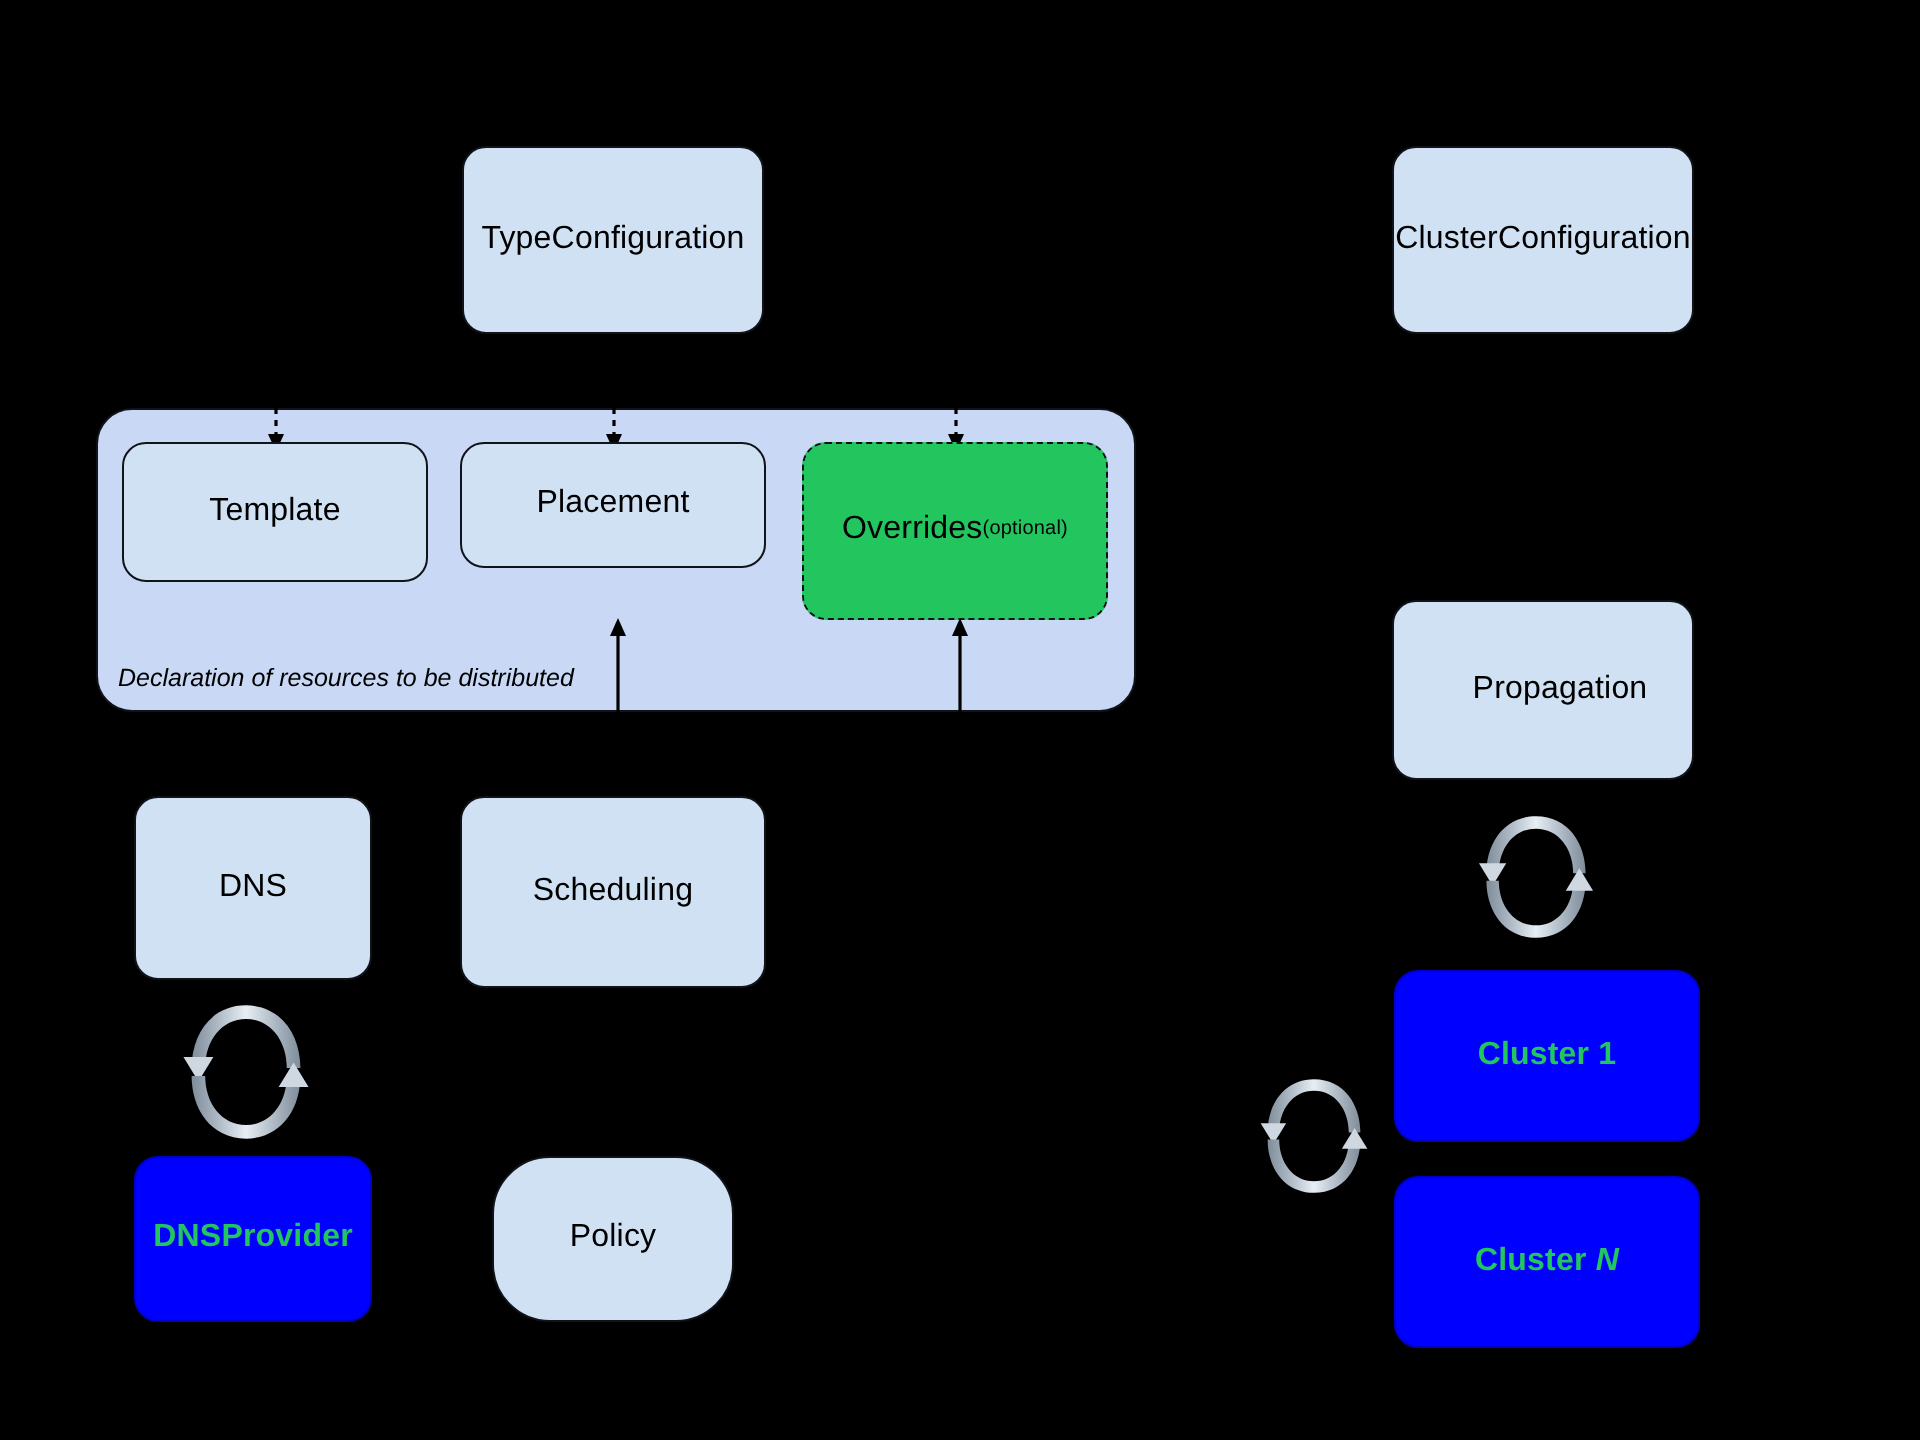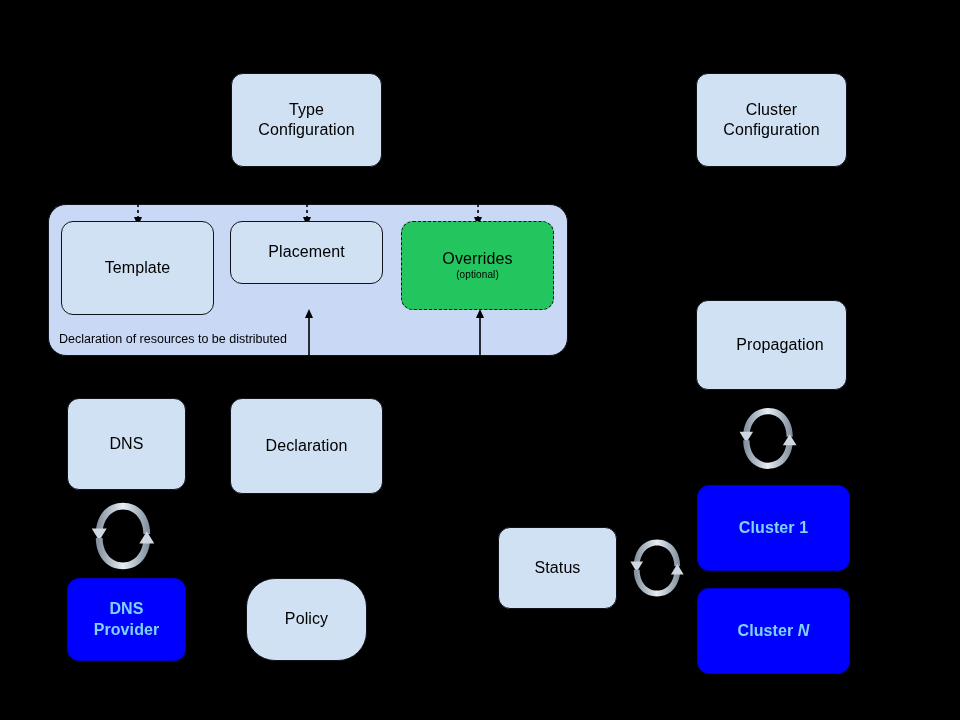--- a/index.html
+++ b/index.html
@@ -14,40 +14,40 @@
     background: #000000;
     overflow: hidden;
     font-family: "Liberation Sans", sans-serif;
   }
 
   
   .node {
     position: absolute;
     box-sizing: border-box;
     display: flex;
-    flex-direction: column;
+    flex-direction: row;
     align-items: center;
     justify-content: center;
     text-align: center;
     border-radius: 12px;
     background: #d0e1f4;
     border: 1px solid #11131a;
     color: #000000;
     font-size: 16px;
     line-height: 1.28;
     letter-spacing: 0.1px;
   }
   .node .ln { display: block; white-space: nowrap; }
   .node .sub { font-size: 10px; }
 
   
   .node.blue {
     background: #0000ff;
     border: 1px solid #0000c8;
-    color: #7dd3fc;
+    color: #22c55e;
     font-weight: bold;
   }
   .node.blue .ital { font-style: italic; }
 
   
   .node.dashdot {
     border: 1px dashed #11131a;
     border-style: dashed;
     background: #22c55e;
     border-radius: 12px;
@@ -68,20 +68,21 @@
     box-sizing: border-box;
     background: #c9d8f5;
     border-radius: 18px;
     border: 1px solid #11131a;
   }
   .group-caption {
     position: absolute;
     font-size: 12.5px;
     color: #000000;
     white-space: nowrap;
+    font-style: italic;
   }
 
   
   .conn { position: absolute; overflow: visible; }
   .conn line, .conn path { stroke: #000000; stroke-width: 1.6px; fill: none; }
   .conn .dash { stroke-dasharray: 3 3; }
   .conn polygon { fill: #000000; }
 
   
   .sync { position: absolute; }
@@ -113,21 +114,21 @@
   <svg class="conn" style="left:299px; top:204px; width:16px; height:24px;">
     <line class="dash" x1="8" y1="0" x2="8" y2="15"></line>
     <polygon points="8,22 4,13 12,13"></polygon>
   </svg>
 
   <svg class="conn" style="left:470px; top:204px; width:16px; height:24px;">
     <line class="dash" x1="8" y1="0" x2="8" y2="15"></line>
     <polygon points="8,22 4,13 12,13"></polygon>
   </svg>
 
-  <div class="node" style="left:61px; top:221px; width:153px; height:94px;">
+  <div class="node" style="left:61px; top:221px; width:153px; height:70px;">
     <span class="ln">Template</span>
   </div>
 
   <div class="node" style="left:230px; top:221px; width:153px; height:63px;">
     <span class="ln">Placement</span>
   </div>
 
   <div class="node dashdot" style="left:401px; top:221px; width:153px; height:89px;">
     <span class="ln">Overrides</span>
     <span class="ln sub">(optional)</span>
@@ -167,30 +168,27 @@
     <path d="M50 104 C 76 104, 90 82, 90 58 L 80 58 C 80 78, 68 94, 50 94 Z" fill="url(#g1)"></path>
     <polygon points="74,66 96,66 85,48" fill="#cfd8e0"></polygon>
   </svg>
 
   <div class="node blue" style="left:67px; top:578px; width:119px; height:83px;">
     <span class="ln">DNS</span>
     <span class="ln">Provider</span>
   </div>
 
   <div class="node" style="left:230px; top:398px; width:153px; height:96px;">
-    <span class="ln">Declaration</span>
+    <span class="ln">Scheduling</span>
   </div>
 
   <div class="node" style="left:246px; top:578px; width:121px; height:83px;border-radius:29px;">
     <span class="ln">Policy</span>
   </div>
 
-  <div class="node" style="left:498px; top:527px; width:119px; height:82px;">
-    <span class="ln">Status</span>
-  </div>
 
   <svg class="sync" viewBox="0 0 100 110" style="left:628px; top:528px; width:58px; height:80px;">
     <path d="M50 6 C 76 6, 90 28, 90 52 L 80 52 C 80 32, 68 16, 50 16 Z" fill="url(#g1)"></path>
     <path d="M50 6 C 24 6, 10 28, 10 52 L 20 52 C 20 32, 32 16, 50 16 Z" fill="url(#g2)"></path>
     <polygon points="4,44 26,44 15,62" fill="#cfd8e0"></polygon>
     <path d="M50 104 C 24 104, 10 82, 10 58 L 20 58 C 20 78, 32 94, 50 94 Z" fill="url(#g2)"></path>
     <path d="M50 104 C 76 104, 90 82, 90 58 L 80 58 C 80 78, 68 94, 50 94 Z" fill="url(#g1)"></path>
     <polygon points="74,66 96,66 85,48" fill="#cfd8e0"></polygon>
   </svg>
 

